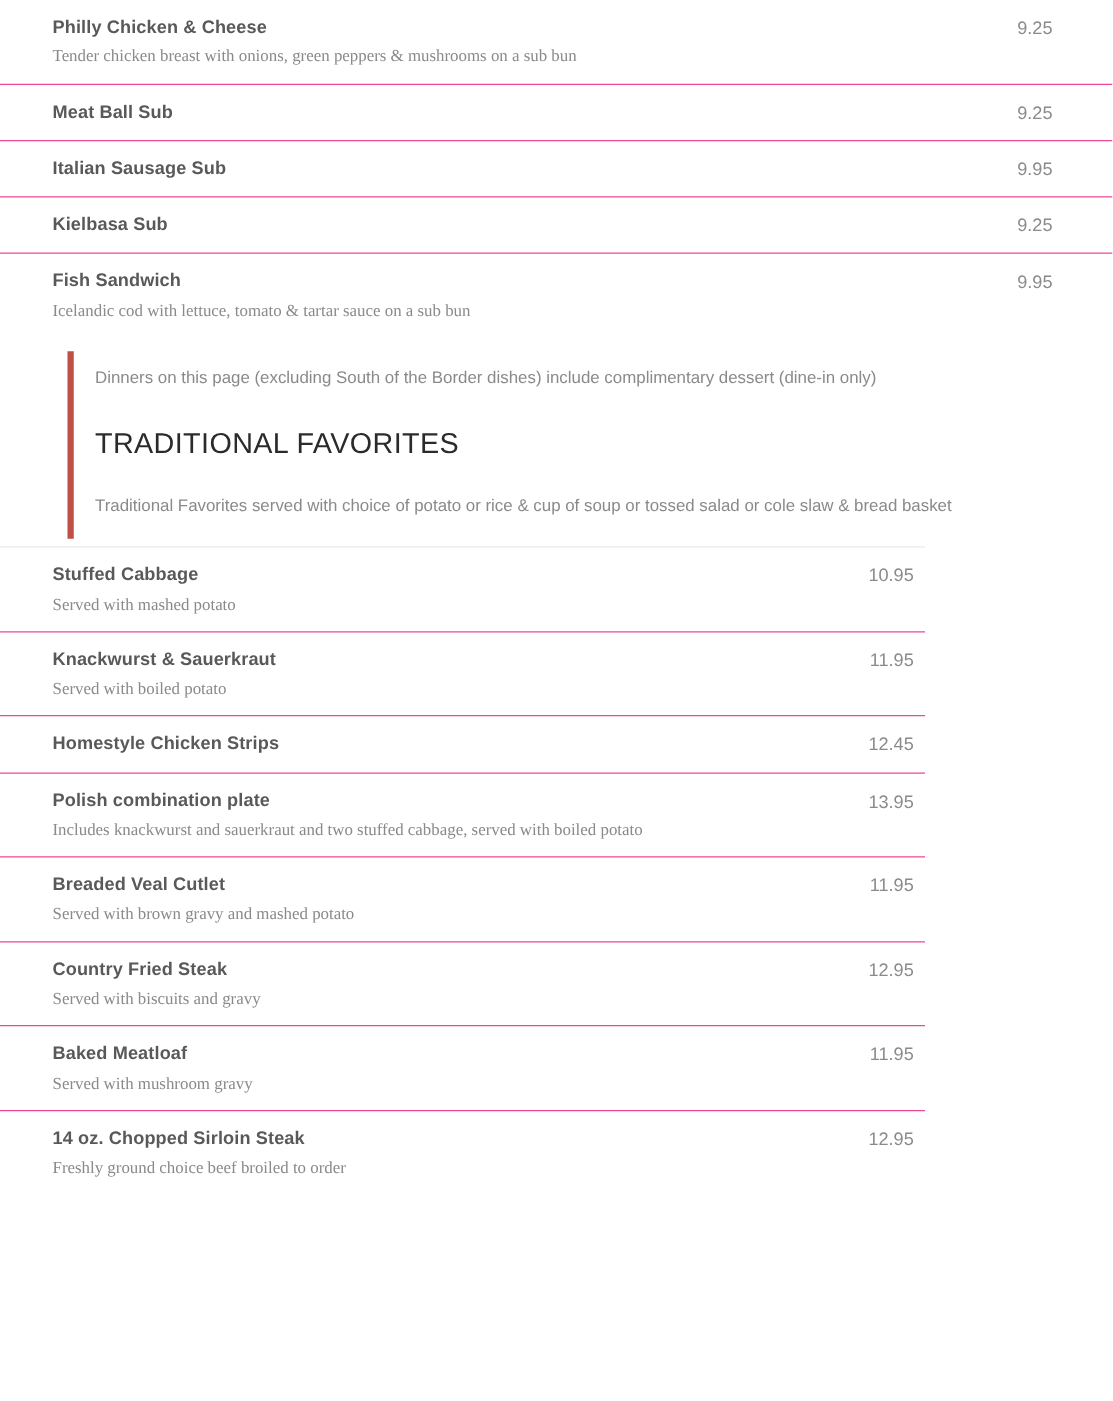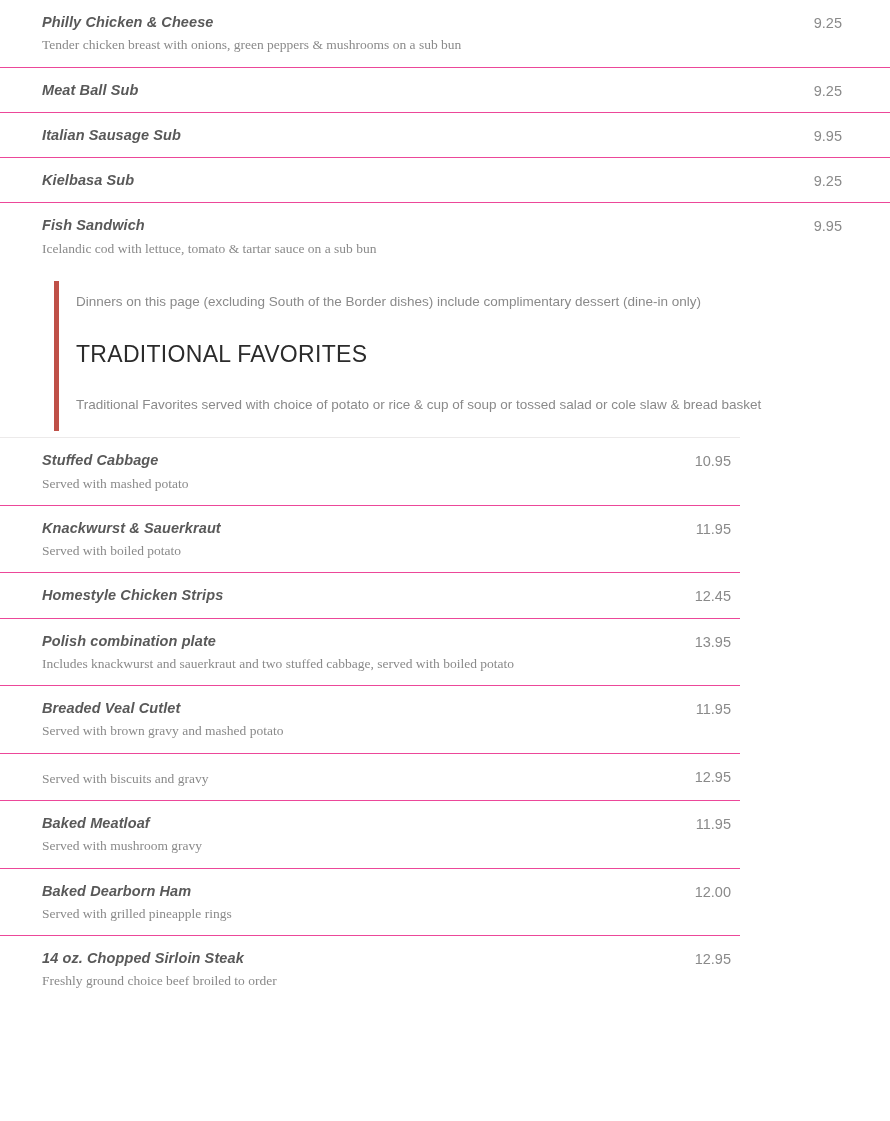--- a/index.html
+++ b/index.html
@@ -46,21 +46,20 @@
     padding-left: 42px;
     flex: 1 1 auto;
     min-width: 0;
   }
   .item-name {
     font-size: 14.5px;
     font-weight: bold;
     color: #595959;
     line-height: 1.4;
     letter-spacing: 0.1px;
-    font-style: italic;
   }
   .item-desc {
     font-size: 13.5px;
     font-weight: normal;
     color: #8a8a8a;
     line-height: 1.5;
     margin-top: 3px;
     font-family: Liberation Serif, serif;
   }
   .item-desc:empty {
@@ -235,46 +234,38 @@
             <div class="item-text">
               <div class="item-name">Breaded Veal Cutlet</div>
               <div class="item-desc">Served with brown gravy and mashed potato</div>
             </div>
             <div class="item-price">11.95</div>
           </div>
         </div>
         <div class="menu-row">
           <div class="row-inner">
             <div class="item-text">
+              <div class="item-name">Country Fried Steak</div>
               <div class="item-desc">Served with biscuits and gravy</div>
             </div>
             <div class="item-price">12.95</div>
           </div>
         </div>
         <div class="menu-row">
           <div class="row-inner">
             <div class="item-text">
               <div class="item-name">Baked Meatloaf</div>
               <div class="item-desc">Served with mushroom gravy</div>
             </div>
             <div class="item-price">11.95</div>
           </div>
         </div>
         <div class="menu-row">
           <div class="row-inner">
             <div class="item-text">
-              <div class="item-name">Baked Dearborn Ham</div>
-              <div class="item-desc">Served with grilled pineapple rings</div>
-            </div>
-            <div class="item-price">12.00</div>
-          </div>
-        </div>
-        <div class="menu-row">
-          <div class="row-inner">
-            <div class="item-text">
               <div class="item-name">14 oz. Chopped Sirloin Steak</div>
               <div class="item-desc">Freshly ground choice beef broiled to order</div>
             </div>
             <div class="item-price">12.95</div>
           </div>
         </div>
       </div>
   </div>
 
 </div>

